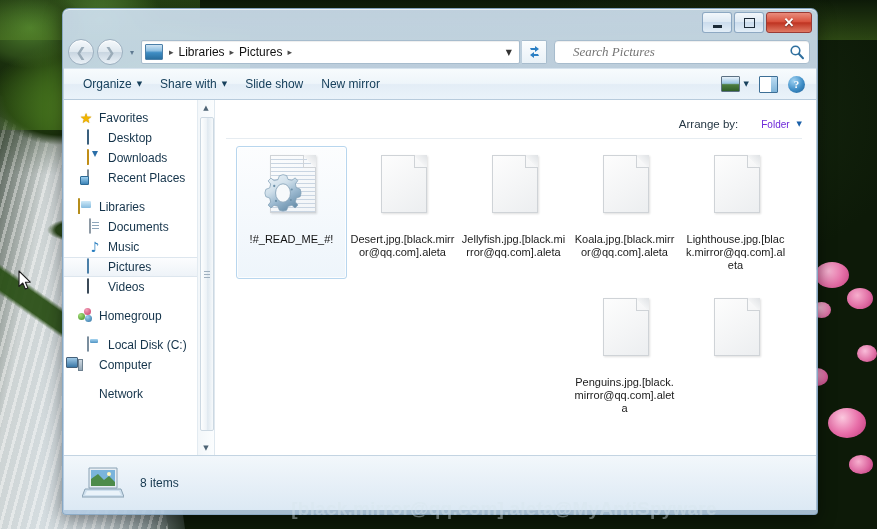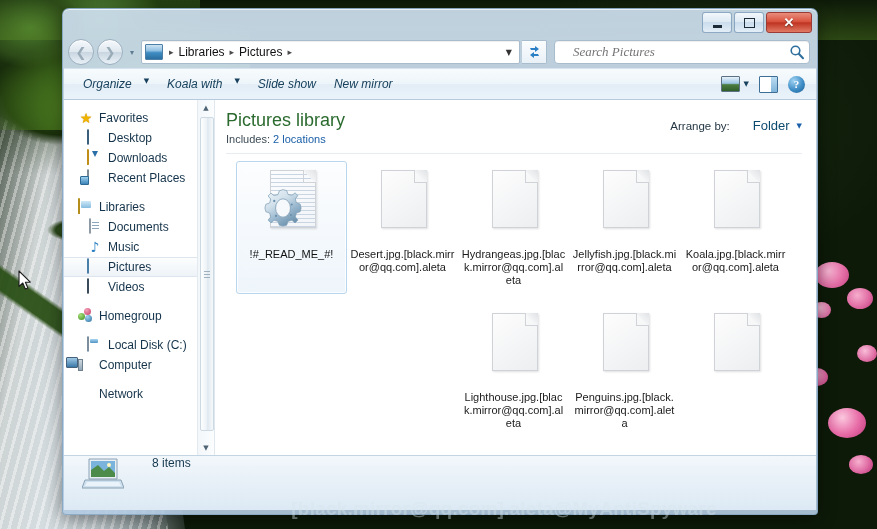--- a/index.html
+++ b/index.html
@@ -222,22 +222,22 @@
     height: 30px;
     background: linear-gradient(180deg, #f7fbfd 0%, #eef5fa 48%, #e3edf6 52%, #eaf3fa 100%);
     border-top: 1px solid #d6e3ee;
     border-bottom: 1px solid #b7cbdc;
     display: flex; align-items: center;
     padding: 0 6px 0 10px;
   }
   .tbitem {
     font-size: 12px; color: #17405c;
     padding: 4px 9px; border-radius: 3px;
-    display: flex; align-items: flex-start; gap: 12px;
-    cursor: default; white-space: nowrap; font-style: italic;
+    display: flex; align-items: center; gap: 5px;
+    cursor: default; white-space: nowrap;
   }
   .tbcaret { font-size: 7px; color: #17405c; font-family: "DejaVu Sans", sans-serif; }
   .tbspacer { flex: 1; }
   .tbicon { padding: 3px 5px; border-radius: 3px; display: flex; align-items: center; gap: 4px; cursor: default; }
   .viewico {
     width: 17px; height: 14px; border: 1px solid #5c7183; border-radius: 1px;
     background: linear-gradient(180deg, #e8f2fa 0%, #9cc6e4 45%, #4c7c3f 55%, #2f5e2a 100%);
   }
   .paneico { width: 17px; height: 15px; border: 1.3px solid #3d6f96; border-radius: 1px; display: flex; background: #fff; }
   .paneico i { display: block; width: 6px; background: linear-gradient(180deg,#bcdcf2,#7fb4d8); margin-left: auto; }
@@ -422,21 +422,21 @@
   }
   #libheader { display: flex; align-items: flex-start; padding-right: 14px; }
   #libtitle {
     font-size: 18px; color: #2b6b2f; font-weight: normal; line-height: 22px;
     font-family: "Liberation Sans", sans-serif;
   }
   #libinc { font-size: 11px; color: #3c4a55; margin-top: 2px; }
   #libinc .lnk { color: #1a5fa8; cursor: default; }
   #arrange { margin-left: auto; display: flex; align-items: center; gap: 7px; padding-top: 9px; }
   #arrlabel { font-size: 11.5px; color: #253744; }
-  #arrvalue { font-size: 13px; color: #0c4a6e; cursor: default; padding-left: 16px; }
+  #arrvalue { font-size: 10px; color: #6d28d9; cursor: default; padding-left: 16px; }
   .arrcaret { font-size: 7px; color: #1a5fa8; font-family: "DejaVu Sans", sans-serif; }
   #divider { height: 1px; background: #e6ecf1; margin: 8px 14px 0 0; }
 
   
   #grid {
     display: flex; flex-wrap: wrap;
     padding-top: 7px;
     width: 565px;
     justify-content: flex-end;
   }
@@ -499,23 +499,23 @@
     word-break: break-all;
     font-family: "Liberation Sans", sans-serif;
   }
   .tile.selected .tile-label { color: #111; }
 
   
   #statusbar {
     height: 54px;
     background: linear-gradient(180deg, #f2f7fb 0%, #e6eff7 55%, #dce9f4 100%);
     border-top: 1px solid #c3d4e2;
-    display: flex; align-items: flex-start;
+    display: flex; align-items: center;
     padding-left: 18px;
-    gap: 28px;
+    gap: 16px;
   }
   #statusicon { width: 42px; height: 36px; position: relative; flex: none; }
   #statustext { font-size: 12px; color: #16384f; }
 </style>
 </head>
 <body>
 
 <div id="desktop">
 
   <div class="wp-layer wp-base"></div>
@@ -585,21 +585,21 @@
         </svg>
       </div>
     </div>
 
     <div id="toolbar">
       <div class="tbitem">
         <span>Organize</span>
         <span class="tbcaret">▼</span>
       </div>
       <div class="tbitem">
-        <span>Koala with</span>
+        <span>Share with</span>
         <span class="tbcaret">▼</span>
       </div>
       <div class="tbitem">
         <span>Slide show</span>
       </div>
       <div class="tbitem">
         <span>New mirror</span>
       </div>
 
       <div class="tbspacer"></div>
@@ -707,27 +707,20 @@
           <div id="navthumb"></div>
           <div class="sb-btn" style="position:absolute;bottom:0;left:0;width:16px;">
             <span class="sb-arrow">▼</span>
           </div>
         </div>
       </div>
 
       <div id="content">
 
         <div id="libheader">
-          <div>
-            <div id="libtitle">Pictures library</div>
-            <div id="libinc">
-              <span>Includes:</span>
-              <span class="lnk">2 locations</span>
-            </div>
-          </div>
           <div id="arrange">
             <span id="arrlabel">Arrange by:</span>
             <span id="arrvalue">Folder</span>
             <span class="arrcaret">▼</span>
           </div>
         </div>
 
         <div id="divider"></div>
 
         <div id="grid">
@@ -755,26 +748,20 @@
             <div class="tile-label">!#_READ_ME_#!</div>
           </div>
 
           <div class="tile">
             <div class="tile-ico">
               <div class="pg"></div>
             </div>
             <div class="tile-label">Desert.jpg.[black.mirror@qq.com].aleta</div>
           </div>
 
-          <div class="tile">
-            <div class="tile-ico">
-              <div class="pg"></div>
-            </div>
-            <div class="tile-label">Hydrangeas.jpg.[black.mirror@qq.com].aleta</div>
-          </div>
 
           <div class="tile">
             <div class="tile-ico">
               <div class="pg"></div>
             </div>
             <div class="tile-label">Jellyfish.jpg.[black.mirror@qq.com].aleta</div>
           </div>
 
           <div class="tile">
             <div class="tile-ico">

